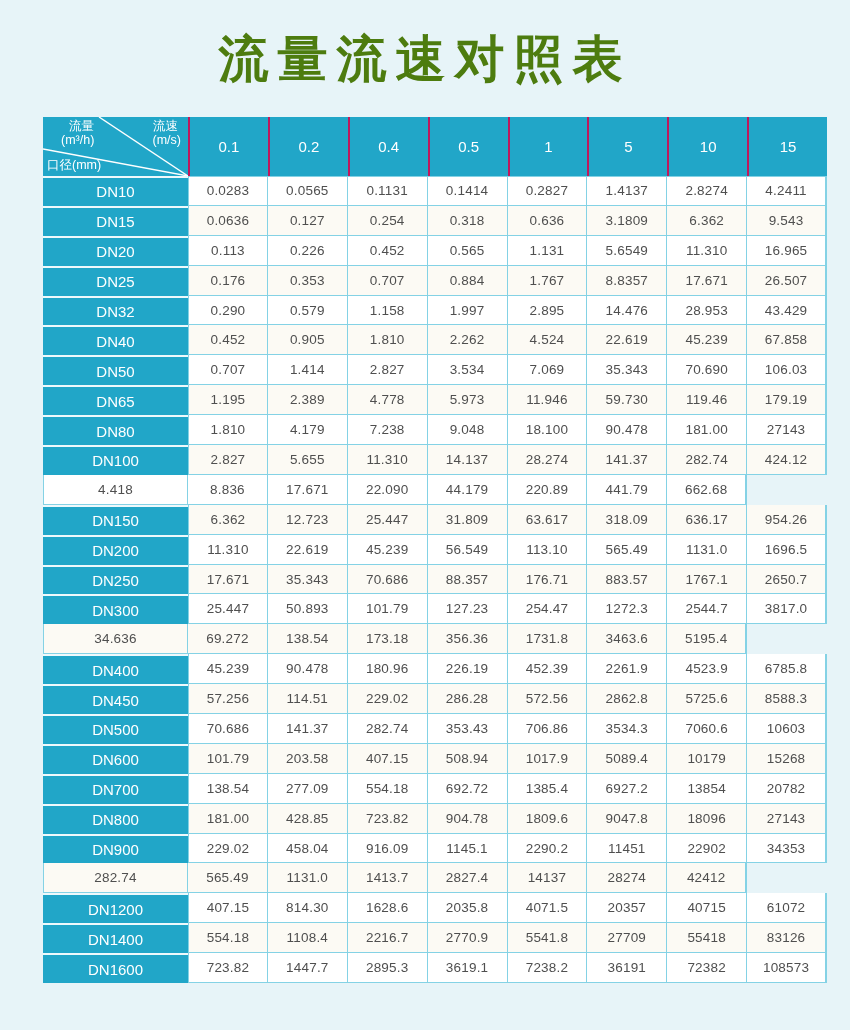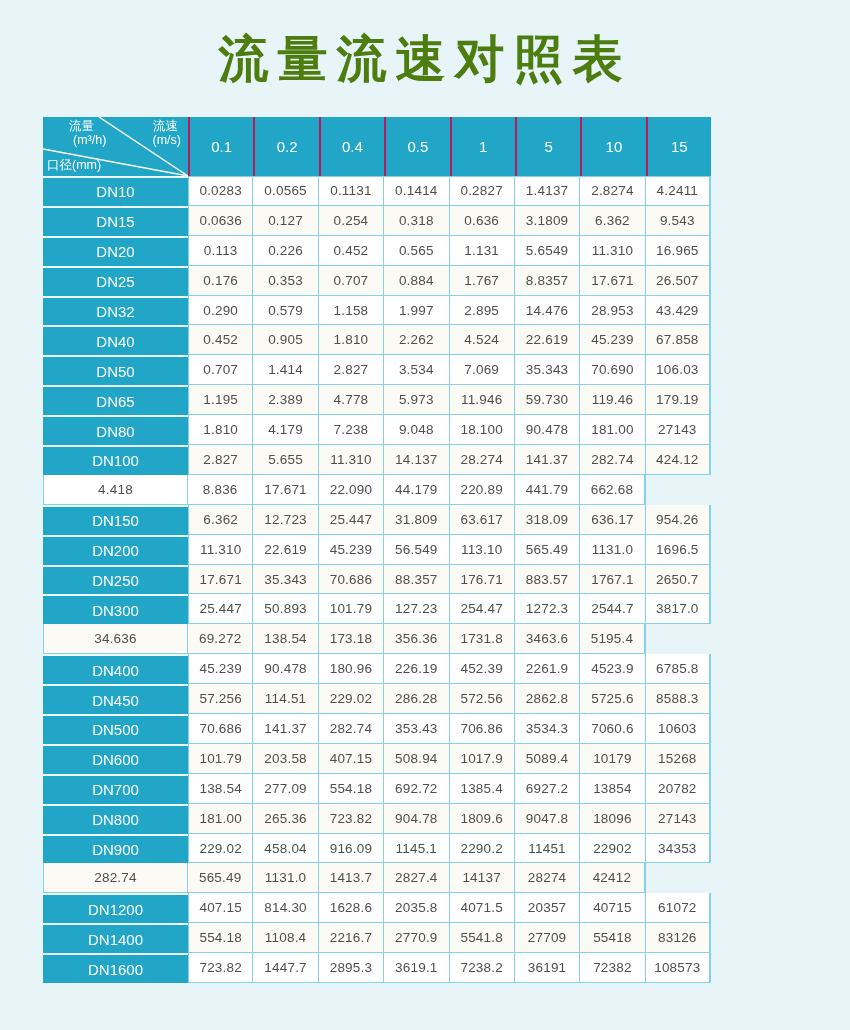--- a/index.html
+++ b/index.html
@@ -20,21 +20,21 @@
     text-align: center;
     font-size: 50px;
     font-weight: 800;
     letter-spacing: 9px;
     color: #4d7c0f;
   }
   .flow-table {
     position: absolute;
     left: 43px;
     top: 117px;
-    width: 668px;
+    width: 784px;
   }
   .header-row, .body-row {
     display: grid;
     grid-template-columns: 145px repeat(8, 1fr);
   }
   .header-row { height: 59px; }
   .body-row   { height: 29.9px; }
 
   
   .corner-cell {
@@ -48,21 +48,21 @@
     width: 100%; height: 100%;
   }
   .corner-cell span {
     position: absolute;
     color: #ffffff;
     font-size: 12.5px;
     line-height: 1.1;
     white-space: nowrap;
   }
   .c-flow      { left: 26px;  top: 3px;  }
-  .c-flow-unit { left: 18px;  top: 17px; margin-left: 12px; }
+  .c-flow-unit { left: 18px;  top: 17px; }
   .c-vel       { right: 10px; top: 3px;  }
   .c-vel-unit  { right: 7px;  top: 17px; }
   .c-dia       { left: 4px;   bottom: 3px; }
 
   .head-cell {
     background: #21a6c8;
     border-left: 2px solid #be185d;
     display: flex;
     align-items: center;
     justify-content: center;
@@ -349,21 +349,21 @@
         <div class="data-cell">554.18</div>
         <div class="data-cell">692.72</div>
         <div class="data-cell">1385.4</div>
         <div class="data-cell">6927.2</div>
         <div class="data-cell">13854</div>
         <div class="data-cell last">20782</div>
       </div>
       <div class="body-row">
         <div class="dn-cell">DN800</div>
         <div class="data-cell first-col">181.00</div>
-        <div class="data-cell">265.36</div>
+        <div class="data-cell">428.85</div>
         <div class="data-cell">723.82</div>
         <div class="data-cell">904.78</div>
         <div class="data-cell">1809.6</div>
         <div class="data-cell">9047.8</div>
         <div class="data-cell">18096</div>
         <div class="data-cell last">27143</div>
       </div>
       <div class="body-row">
         <div class="dn-cell">DN900</div>
         <div class="data-cell first-col">229.02</div>

